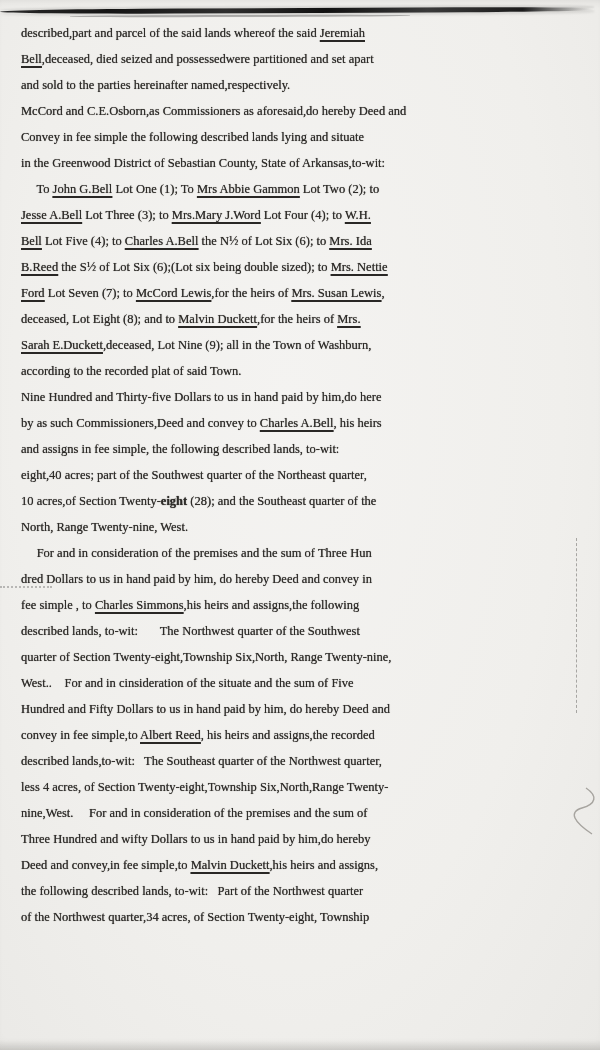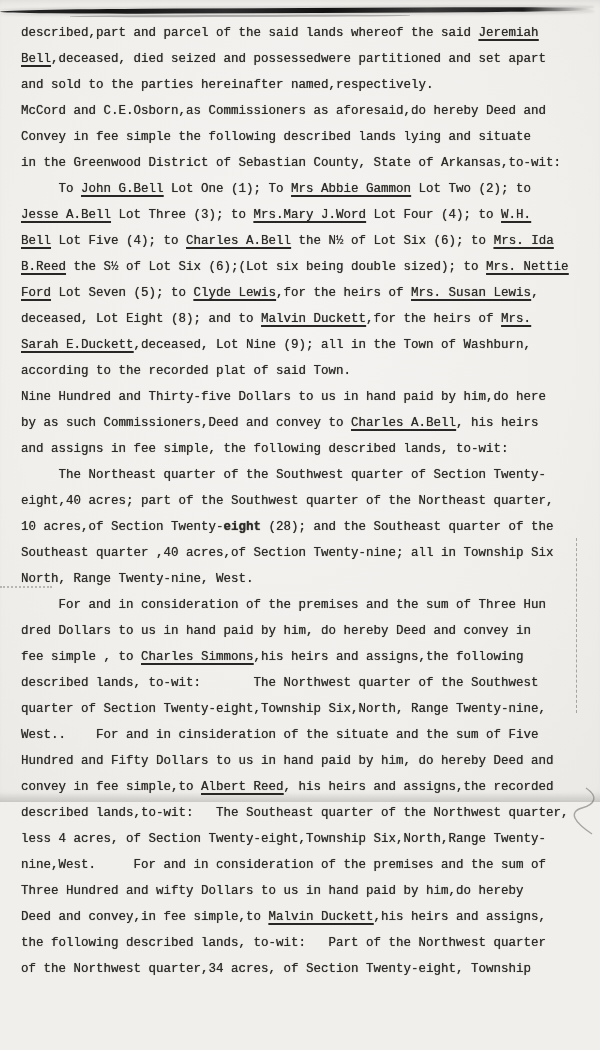--- a/index.html
+++ b/index.html
@@ -9,25 +9,26 @@
     height: 1050px;
     overflow: hidden;
   }
   body {
     background: var(--paper, #f0efec);
     font-family: "Liberation Mono", "DejaVu Sans Mono", monospace;
   }
   .page {
     position: relative;
     width: 600px;
-    height: 802px;
+    height: 1050px;
     background:
       radial-gradient(ellipse at 48% 38%, #f4f3f1 0%, #f0efec 62%, #eae9e6 100%);
     box-shadow: inset 0 -10px 14px -10px rgba(0,0,0,0.14),
                 inset 0 10px 10px -10px rgba(0,0,0,0.10);
+    font-family: Liberation Serif, serif;
   }
   
   .top-edge {
     position: absolute;
     top: 8px; left: 0;
     width: 594px; height: 5px;
     background: linear-gradient(to right,
       #2a2a2a 0%, #151515 18%, #2e2e2e 38%, #111 55%,
       #3a3a3a 72%, #1c1c1c 88%, rgba(30,30,30,0.25) 97%, transparent 100%);
     border-radius: 50% 40% 45% 50% / 80% 60% 70% 90%;
@@ -110,31 +111,29 @@
       <div class="line"><span>described,part and parcel of the said lands whereof the said </span><span class="u">Jeremiah</span></div>
       <div class="line"><span class="u">Bell</span><span>,deceased, died seized and possessedwere partitioned and set apart</span></div>
       <div class="line"><span>and sold to the parties hereinafter named,respectively.</span></div>
       <div class="line"><span>McCord and C.E.Osborn,as Commissioners as aforesaid,do hereby Deed and</span></div>
       <div class="line"><span>Convey in fee simple the following described lands lying and situate</span></div>
       <div class="line"><span>in the Greenwood District of Sebastian County, State of Arkansas,to-wit:</span></div>
       <div class="line"><span>     To </span><span class="u">John G.Bell</span><span> Lot One (1); To </span><span class="u">Mrs Abbie Gammon</span><span> Lot Two (2); to</span></div>
       <div class="line"><span class="u">Jesse A.Bell</span><span> Lot Three (3); to </span><span class="u">Mrs.Mary J.Word</span><span> Lot Four (4); to </span><span class="u">W.H.</span></div>
       <div class="line"><span class="u">Bell</span><span> Lot Five (4); to </span><span class="u">Charles A.Bell</span><span> the N½ of Lot Six (6); to </span><span class="u">Mrs. Ida</span></div>
       <div class="line"><span class="u">B.Reed</span><span> the S½ of Lot Six (6);(Lot six being double sized); to </span><span class="u">Mrs. Nettie</span></div>
-      <div class="line"><span class="u">Ford</span><span> Lot Seven (5); to </span><span class="u">Clyde Lewis</span><span>,for the heirs of </span><span class="u">Mrs. Susan Lewis</span><span>,</span></div>
+      <div class="line"><span class="u">Ford</span><span> Lot Seven (7); to </span><span class="u">McCord Lewis</span><span>,for the heirs of </span><span class="u">Mrs. Susan Lewis</span><span>,</span></div>
       <div class="line"><span>deceased, Lot Eight (8); and to </span><span class="u">Malvin Duckett</span><span>,for the heirs of </span><span class="u">Mrs.</span></div>
       <div class="line"><span class="u">Sarah E.Duckett</span><span>,deceased, Lot Nine (9); all in the Town of Washburn,</span></div>
       <div class="line"><span>according to the recorded plat of said Town.</span></div>
       <div class="line"><span>Nine Hundred and Thirty-five Dollars to us in hand paid by him,do here</span></div>
       <div class="line"><span>by as such Commissioners,Deed and convey to </span><span class="u">Charles A.Bell</span><span>, his heirs</span></div>
       <div class="line"><span>and assigns in fee simple, the following described lands, to-wit:</span></div>
-      <div class="line"><span>     The Northeast quarter of the Southwest quarter of Section Twenty-</span></div>
       <div class="line"><span>eight,40 acres; part of the Southwest quarter of the Northeast quarter,</span></div>
       <div class="line"><span>10 acres,of Section Twenty-</span><span class="b">eight</span><span> (28); and the Southeast quarter of the</span></div>
-      <div class="line"><span>Southeast quarter ,40 acres,of Section Twenty-nine; all in Township Six</span></div>
       <div class="line"><span>North, Range Twenty-nine, West.</span></div>
       <div class="line"><span>     For and in consideration of the premises and the sum of Three Hun</span></div>
       <div class="line"><span>dred Dollars to us in hand paid by him, do hereby Deed and convey in</span></div>
       <div class="line"><span>fee simple , to </span><span class="u">Charles Simmons</span><span>,his heirs and assigns,the following</span></div>
       <div class="line"><span>described lands, to-wit:       The Northwest quarter of the Southwest</span></div>
       <div class="line"><span>quarter of Section Twenty-eight,Township Six,North, Range Twenty-nine,</span></div>
       <div class="line"><span>West..    For and in cinsideration of the situate and the sum of Five</span></div>
       <div class="line"><span>Hundred and Fifty Dollars to us in hand paid by him, do hereby Deed and</span></div>
       <div class="line"><span>convey in fee simple,to </span><span class="u">Albert Reed</span><span>, his heirs and assigns,the recorded</span></div>
       <div class="line"><span>described lands,to-wit:   The Southeast quarter of the Northwest quarter,</span></div>

